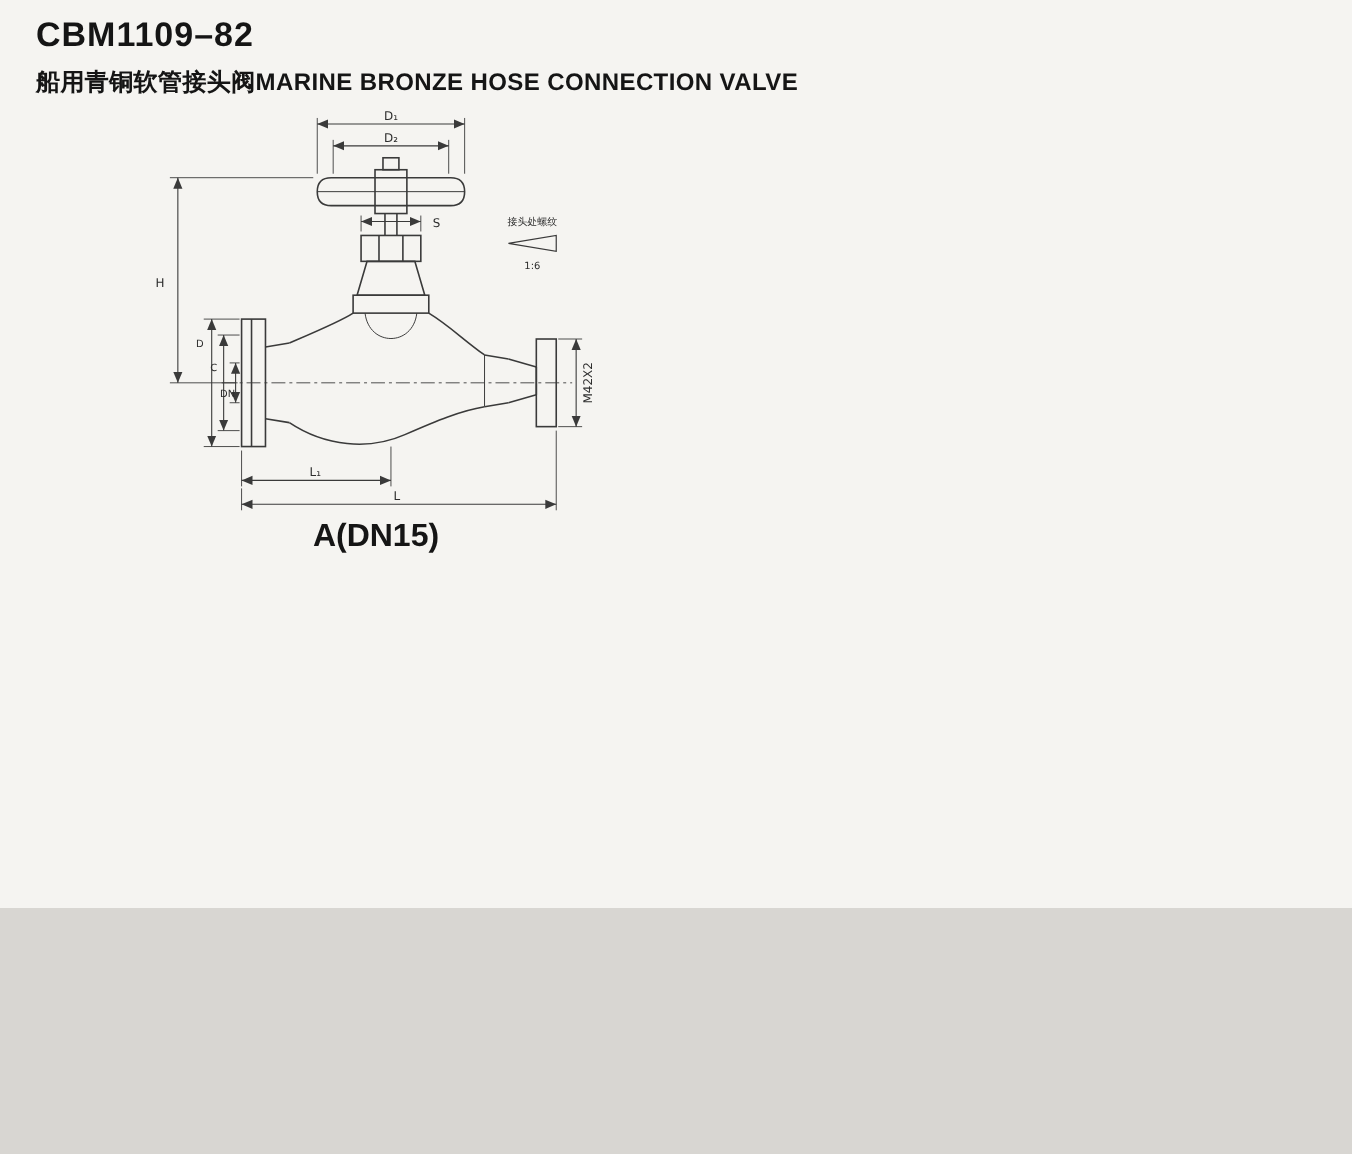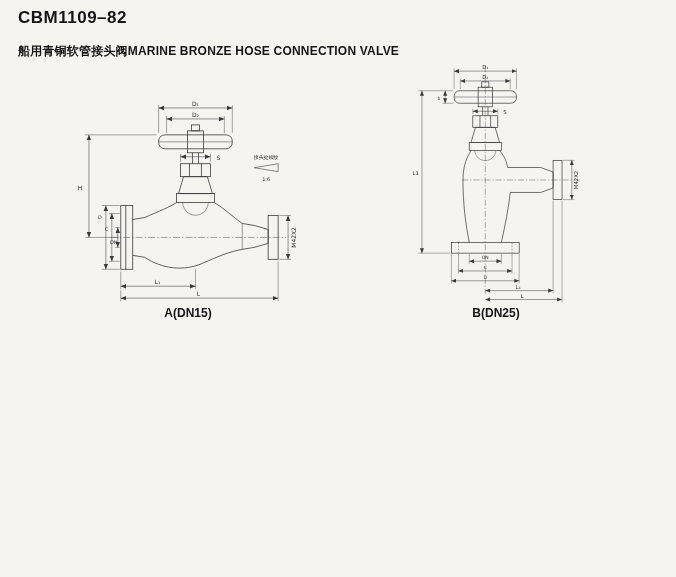--- a/index.html
+++ b/index.html
@@ -1,28 +1,28 @@
 <!DOCTYPE html>
 <html><head>
 <meta charset="utf-8">
 <style>
   html,body{margin:0;padding:0;background:#d8d6d2;}
   .page{
-    width:676px;height:577px;background:#f5f4f1;overflow:hidden;
+    width:676px;height:454px;background:#f5f4f1;overflow:hidden;
     font-family:"Liberation Sans",sans-serif;color:#151515;position:relative;
   }
   .header{padding:8px 0 0 18px;}
   .doc-title{font-size:17px;font-weight:bold;letter-spacing:.5px;}
-  .doc-subtitle{font-size:12px;font-weight:bold;margin-top:15px;letter-spacing:.2px;}
+  .doc-subtitle{font-size:12px;font-weight:bold;margin-top:5px;letter-spacing:.2px;}
   .figures{
     display:grid;grid-template-columns:1fr 1fr;
     padding:4px 26px 0 34px;row-gap:2px;
   }
   .figure{display:flex;flex-direction:column;align-items:center;justify-content:flex-end;}
-  .caption{font-size:12px;font-weight:bold;margin-top:1px;}
+  .caption{font-size:16px;font-weight:bold;margin-top:1px;}
   svg{display:block;}
   svg text{
     font-family:"DejaVu Sans",sans-serif;font-size:6px;fill:#2d2d2d;
     text-anchor:middle;stroke:none;
   }
   svg text.f5{font-size:5px;}
   svg text.start{text-anchor:start;}
   .defs-holder{position:absolute;width:0;height:0;overflow:hidden;}
 </style>
 </head>
@@ -187,32 +187,15 @@
         <text x="128" y="197">L</text>
         <text x="196" y="59" class="f5">接头处螺纹</text>
         <text x="196" y="81" class="f5">1:6</text>
         <text x="226" y="138" transform="rotate(-90 226 138)">M42X2</text>
       </svg>
       <div class="caption">A(DN15)</div>
     </div>
 
 
 
-    <div class="figure">
-      <svg viewBox="0 0 204 270" width="182" role="img">
-        <use href="#shape-valve-b"></use>
-        <text x="90" y="6">D₁</text>
-        <text x="90" y="17">D₂</text>
-        <text x="38" y="40" class="f5">b</text>
-        <text x="110" y="56" class="start">S</text>
-        <text x="12" y="124">L1</text>
-        <text x="90" y="219" class="f5">DN</text>
-        <text x="90" y="230" class="f5">C</text>
-        <text x="90" y="241" class="f5">D</text>
-        <text x="127" y="252">L₁</text>
-        <text x="131" y="262">L</text>
-        <text x="194" y="130" transform="rotate(-90 194 130)">M42X2</text>
-      </svg>
-      <div class="caption">B(DN25)</div>
-    </div>
 
   </div>
 </div>
 
 </body></html>

